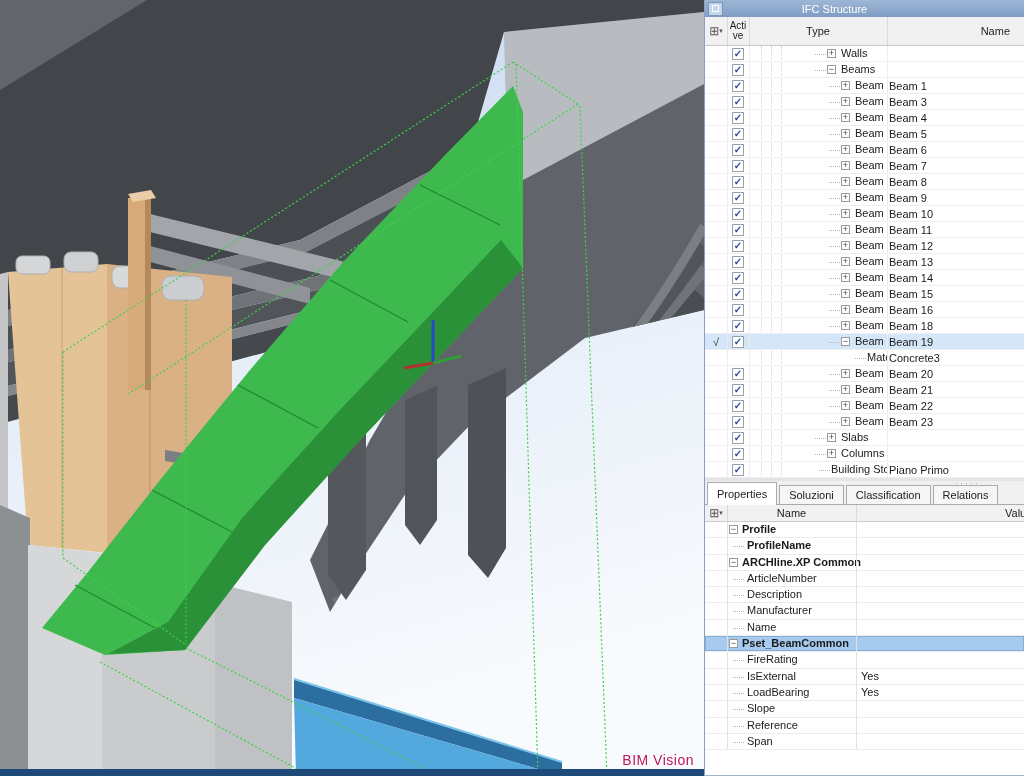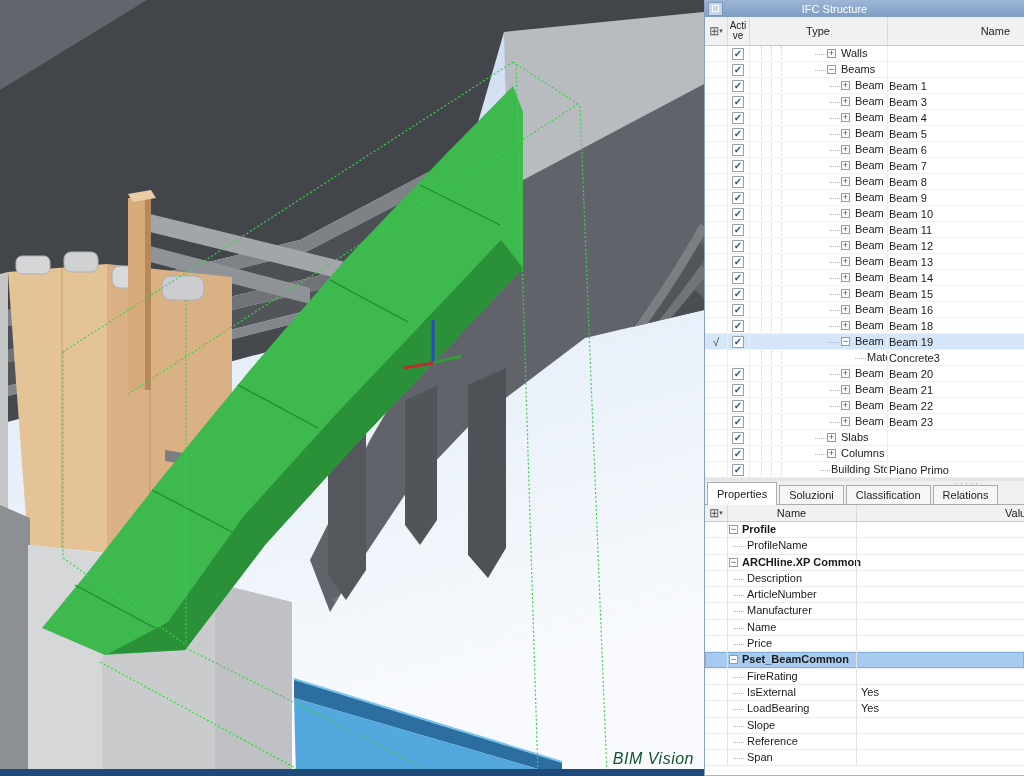--- a/index.html
+++ b/index.html
@@ -1,21 +1,21 @@
 <!DOCTYPE html>
 <html><head>
 <meta charset="utf-8">
 <style>
   html,body{margin:0;padding:0;background:#dfe3e8;}
   .stage{position:relative;width:1024px;height:776px;overflow:hidden;background:#fff;
          font-family:"Liberation Sans",sans-serif;-webkit-font-smoothing:antialiased;}
   
   .viewport{position:absolute;left:0;top:0;width:704px;height:776px;overflow:hidden;border-right:1px solid #6d84a6;}
   .viewport svg{display:block;}
-  .watermark{position:absolute;right:10px;bottom:8px;font-size:16px;color:#14532d;letter-spacing:.5px;font-style:italic;}
+  .watermark{position:absolute;right:10px;bottom:8px;font-size:14px;color:#be185d;letter-spacing:.5px;}
   .banner{position:absolute;left:0;top:727px;width:402px;height:43px;background:rgba(36,39,44,.88);
           display:flex;align-items:center;color:#fff;}
   .logo-diamonds{position:relative;width:26px;height:26px;margin-left:52px;flex:0 0 auto;}
   .logo-diamonds i{position:absolute;width:8px;height:8px;background:#f0681f;transform:rotate(45deg);}
   .logo-diamonds i:nth-child(1){left:9px;top:1px;}
   .logo-diamonds i:nth-child(2){left:1px;top:9px;}
   .logo-diamonds i:nth-child(3){left:9px;top:9px;width:9px;height:9px;}
   .logo-diamonds i:nth-child(4){left:4px;top:16px;width:7px;height:7px;}
   .brand{display:flex;align-items:center;margin-left:14px;font-weight:bold;font-size:16px;letter-spacing:6px;white-space:nowrap;}
   .brand .lbr{display:inline-block;width:9px;height:15px;border-left:3px solid #f0681f;border-bottom:3px solid #f0681f;margin:0 6px 2px 2px;}
@@ -658,63 +658,56 @@
     <div class="prows" id="prop-rows">
         <div class="prow group">
           <span class="exp" style="left: 24px; top: 3px;">−</span>
           <span class="pname" style="left: 37px;">Profile</span>
           <span class="pval"></span>
           <div class="pvline" style="left: 22px;"></div>
           <div class="pvline" style="left: 151px;"></div>
         </div>
         <div class="prow">
           <span class="leader" style="left: 28px; width: 11px;"></span>
-          <span class="pname" style="left: 42px;">ProfileName</span>
+          <span class="pname" style="left: 42px; font-weight: bold;">ProfileName</span>
           <span class="pval"></span>
           <div class="pvline" style="left: 22px;"></div>
           <div class="pvline" style="left: 151px;"></div>
         </div>
         <div class="prow group">
           <span class="exp" style="left: 24px; top: 3px;">−</span>
           <span class="pname" style="left: 37px;">ARCHline.XP Common</span>
           <span class="pval"></span>
           <div class="pvline" style="left: 22px;"></div>
           <div class="pvline" style="left: 151px;"></div>
         </div>
         <div class="prow">
           <span class="leader" style="left: 28px; width: 11px;"></span>
+          <span class="pname" style="left: 42px;">ArticleNumber</span>
+          <span class="pval"></span>
+          <div class="pvline" style="left: 22px;"></div>
+          <div class="pvline" style="left: 151px;"></div>
+        </div>
+        <div class="prow">
+          <span class="leader" style="left: 28px; width: 11px;"></span>
           <span class="pname" style="left: 42px;">Description</span>
           <span class="pval"></span>
           <div class="pvline" style="left: 22px;"></div>
           <div class="pvline" style="left: 151px;"></div>
         </div>
         <div class="prow">
           <span class="leader" style="left: 28px; width: 11px;"></span>
-          <span class="pname" style="left: 42px;">ArticleNumber</span>
-          <span class="pval"></span>
-          <div class="pvline" style="left: 22px;"></div>
-          <div class="pvline" style="left: 151px;"></div>
-        </div>
-        <div class="prow">
-          <span class="leader" style="left: 28px; width: 11px;"></span>
           <span class="pname" style="left: 42px;">Manufacturer</span>
           <span class="pval"></span>
           <div class="pvline" style="left: 22px;"></div>
           <div class="pvline" style="left: 151px;"></div>
         </div>
         <div class="prow">
           <span class="leader" style="left: 28px; width: 11px;"></span>
           <span class="pname" style="left: 42px;">Name</span>
-          <span class="pval"></span>
-          <div class="pvline" style="left: 22px;"></div>
-          <div class="pvline" style="left: 151px;"></div>
-        </div>
-        <div class="prow">
-          <span class="leader" style="left: 28px; width: 11px;"></span>
-          <span class="pname" style="left: 42px;">Price</span>
           <span class="pval"></span>
           <div class="pvline" style="left: 22px;"></div>
           <div class="pvline" style="left: 151px;"></div>
         </div>
         <div class="prow group psel">
           <span class="exp" style="left: 24px; top: 3px;">−</span>
           <span class="pname" style="left: 37px;">Pset_BeamCommon</span>
           <span class="pval"></span>
           <div class="pvline" style="left: 22px;"></div>
           <div class="pvline" style="left: 151px;"></div>

